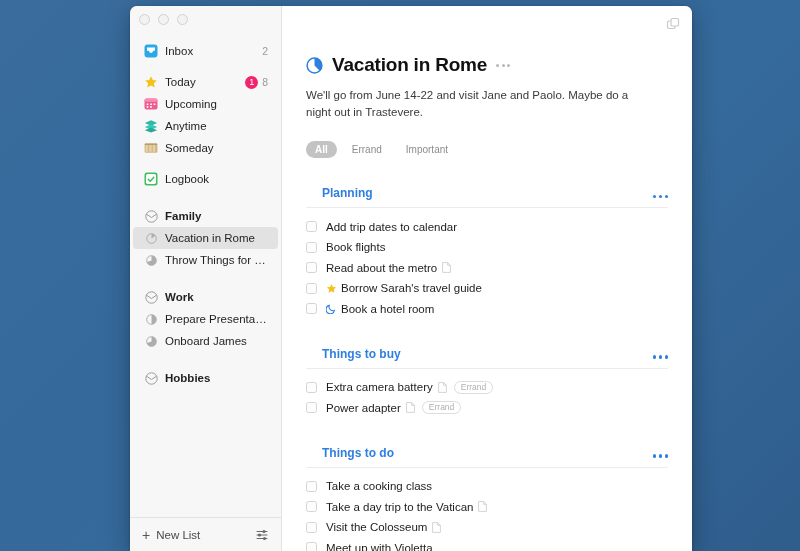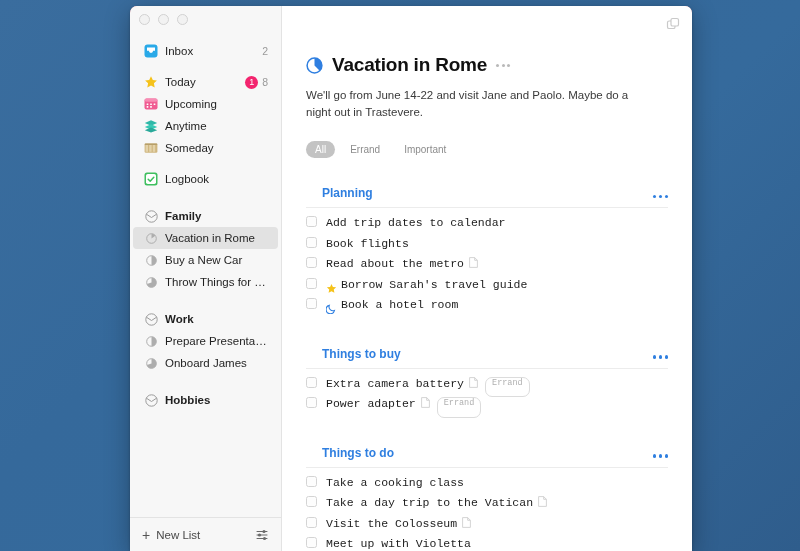--- a/index.html
+++ b/index.html
@@ -166,21 +166,21 @@
   }
   .filter-pill {
     font-size: 10px;
     color: #8c8c8c;
     padding: 3px 9px;
     border-radius: 9px;
   }
   .filter-pill.active {
     background: #c3c3c3;
     color: #ffffff;
-    font-weight: normal;
+    font-weight: bold;
   }
 
   
   .section { margin-top: 26px; }
   .section-head-row {
     display: flex;
     align-items: center;
     justify-content: space-between;
     padding-bottom: 5px;
     border-bottom: 1px solid #ececec;
@@ -188,24 +188,24 @@
   .section-title {
     font-size: 12px;
     font-weight: bold;
     color: #2f7fe0;
     padding-left: 16px;
   }
 
   .todo-list { padding-top: 8px; }
   .todo {
     display: flex;
+    align-items: center;
     height: 20.5px;
     font-size: 11.5px;
     color: #1d1d1d;
-    font-family: Liberation Mono, monospace;
   }
   .checkbox {
     width: 11px; height: 11px;
     border: 1px solid #d4d4d4;
     border-radius: 2.5px;
     background: #fdfdfd;
     margin-right: 9px;
     flex: 0 0 11px;
   }
   .todo-text { white-space: nowrap; }
@@ -320,29 +320,20 @@
           <span class="nav-label">Family</span>
         </div>
         <div class="nav-row selected">
           <span class="nav-icon">
             <svg width="11" height="11" viewBox="0 0 11 11">
     <circle cx="5.5" cy="5.5" r="4.8" fill="none" stroke="#adadad" stroke-width="1"></circle>
               <path d="M 5.5 5.5 L 5.5 0.7000000000000002 A 4.8 4.8 0 0 1 9.38 2.68 Z" fill="#adadad"></path>
             </svg>
           </span>
           <span class="nav-label">Vacation in Rome</span>
-        </div>
-        <div class="nav-row">
-          <span class="nav-icon">
-            <svg width="11" height="11" viewBox="0 0 11 11">
-    <circle cx="5.5" cy="5.5" r="4.8" fill="none" stroke="#adadad" stroke-width="1"></circle>
-              <path d="M 5.5 5.5 L 5.5 0.7000000000000002 A 4.8 4.8 0 0 1 5.50 10.30 Z" fill="#adadad"></path>
-            </svg>
-          </span>
-          <span class="nav-label">Buy a New Car</span>
         </div>
         <div class="nav-row">
           <span class="nav-icon">
             <svg width="11" height="11" viewBox="0 0 11 11">
     <circle cx="5.5" cy="5.5" r="4.8" fill="none" stroke="#adadad" stroke-width="1"></circle>
               <path d="M 5.5 5.5 L 5.5 0.7000000000000002 A 4.8 4.8 0 1 1 0.93 6.98 Z" fill="#adadad"></path>
             </svg>
           </span>
           <span class="nav-label">Throw Things for Eve</span>
         </div>

